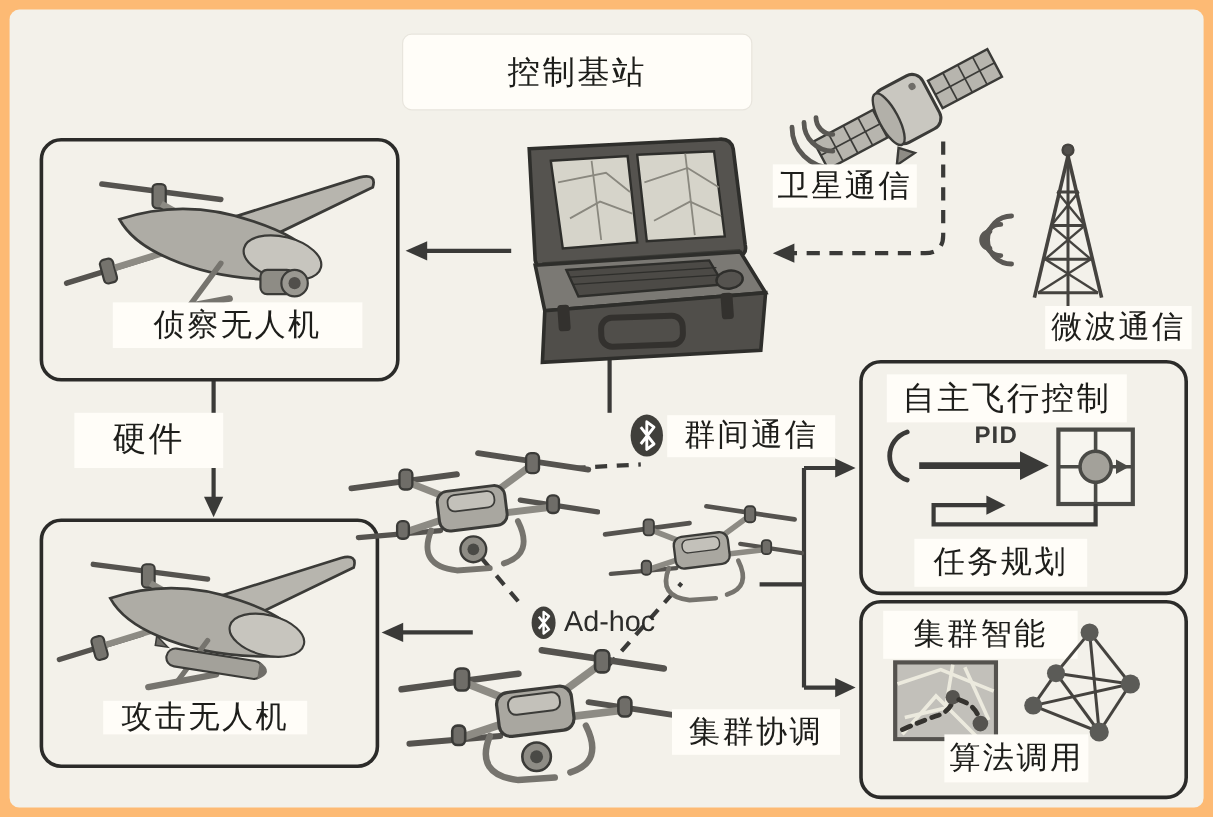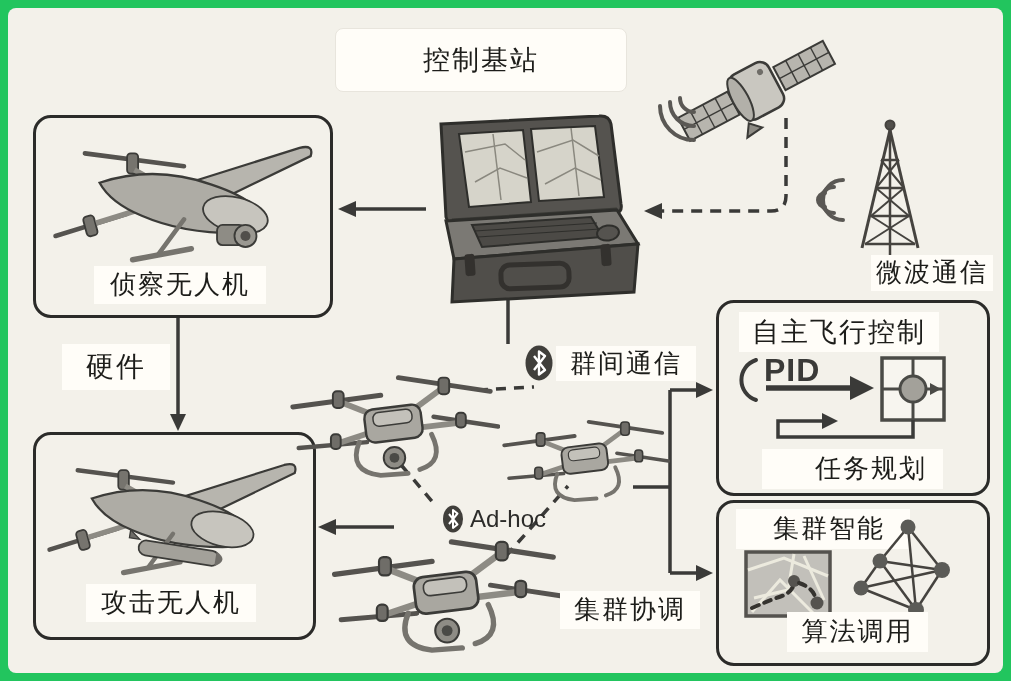--- a/index.html
+++ b/index.html
@@ -1,17 +1,17 @@
 <!DOCTYPE html>
 <html><head>
 <meta charset="utf-8">
 <style>
   html,body{margin:0;padding:0;background:#ffffff;}
   .canvas{
-    position:relative;width:1011px;height:681px;background:#22c55e;
+    position:relative;width:1011px;height:681px;background:#fdba74;
     font-family:"Liberation Serif",serif;overflow:hidden;
   }
   .paper{
     position:absolute;left:8px;top:8px;width:995px;height:665px;
     background:#f3f1ea;border-radius:8px;
   }
   .abs{position:absolute;}
   .box{
     position:absolute;border:3px solid #2b2b29;border-radius:18px;background:transparent;
   }
@@ -20,21 +20,21 @@
     display:flex;align-items:center;justify-content:center;
     font-size:26px;letter-spacing:2px;line-height:1;
   }
   .chip.big{font-size:27px;}
   .plain{
     position:absolute;color:#2c2c2a;display:flex;align-items:center;
     font-family:Liberation Sans, sans-serif;font-size:24px;
   }
   .pid-text{
     position:absolute;color:#3a3a38;font-family:"Liberation Sans",sans-serif;
-    font-weight:bold;font-size:32px;letter-spacing:1px;
+    font-weight:bold;font-size:20px;letter-spacing:1px;margin-left:48px;
   }
   svg{display:block;}
 </style>
 </head>
 <body>
 
 <div class="canvas">
   <div class="paper"></div>
 
   <svg width="0" height="0" style="position:absolute" aria-hidden="true">
@@ -126,20 +126,21 @@
       <circle cx="96" cy="48" r="3" fill="#6f6d68"></circle>
     </g>
   </svg>
   <svg class="abs" style="left:648px;top:88px" width="70" height="70" viewBox="0 0 70 70">
     <g stroke="#5a5854" stroke-width="4" stroke-linecap="round" fill="none">
       <path d="M32,10 A14,14 0 0 0 46,24"></path>
       <path d="M22,14 A24,24 0 0 0 46,38"></path>
       <path d="M12,18 A34,34 0 0 0 46,52"></path>
     </g>
   </svg>
+  <div class="chip" style="left:644px;top:137px;width:120px;height:36px;">卫星通信</div>
 
   <svg class="abs" style="left:848px;top:116px" width="84" height="142" viewBox="0 0 84 142">
     <g stroke="#45433f" fill="none">
       <circle cx="42" cy="9" r="4.5" fill="#514f4b" stroke-width="2"></circle>
       <line x1="42" y1="14" x2="14" y2="132" stroke-width="3"></line>
       <line x1="42" y1="14" x2="70" y2="132" stroke-width="3"></line>
       <line x1="42" y1="14" x2="42" y2="140" stroke-width="2.5"></line>
       <line x1="33" y1="44" x2="51" y2="44" stroke-width="2.5"></line>
       <line x1="28" y1="72" x2="56" y2="72" stroke-width="2.5"></line>
       <line x1="23" y1="100" x2="61" y2="100" stroke-width="2.5"></line>
@@ -186,53 +187,53 @@
     <rect x="60" y="142" width="10" height="22" rx="3" transform="rotate(-4 65 153)" fill="#33312e"></rect>
     <rect x="196" y="132" width="10" height="22" rx="3" transform="rotate(-4 201 143)" fill="#33312e"></rect>
   </svg>
 
   <svg class="abs" style="left:46px;top:124px" width="276" height="156" viewBox="0 0 300 170">
     <use href="#fw"></use>
     <rect x="186" y="110" width="30" height="22" rx="6" fill="#8e8c85" stroke="#3b3b38" stroke-width="2"></rect>
     <circle cx="217" cy="122" r="12" fill="#9a9891" stroke="#3b3b38" stroke-width="2"></circle>
     <circle cx="217" cy="122" r="5.5" fill="#514f4b"></circle>
   </svg>
-  <div class="chip" style="left:94px;top:266px;width:172px;height:38px;">侦察无人机</div>
-
-  <div class="chip" style="left:62px;top:344px;width:108px;height:46px;font-size:28px;">硬件</div>
+  <div class="chip" style="left:94px;top:252px;width:208px;height:38px;">侦察无人机</div>
+
+  <div class="chip" style="left:62px;top:344px;width:124px;height:46px;font-size:28px;">硬件</div>
 
   <svg class="abs" style="left:40px;top:442px" width="266" height="150" viewBox="0 0 300 170">
     <use href="#fw"></use>
     <g transform="rotate(9 160 130)">
       <path d="M110,118 l-12,-9 v9 z" fill="#6f6d68" stroke="#3b3b38" stroke-width="1.5"></path>
       <rect x="110" y="118" width="92" height="17" rx="8.5" fill="#a3a19a" stroke="#3b3b38" stroke-width="2"></rect>
       <path d="M198,118 Q214,126 198,135 Z" fill="#6f6d68"></path>
     </g>
   </svg>
-  <div class="chip" style="left:86px;top:584px;width:170px;height:38px;">攻击无人机</div>
+  <div class="chip" style="left:86px;top:584px;width:170px;height:28px;">攻击无人机</div>
 
   <svg class="abs" style="left:285px;top:358px" width="215" height="137" viewBox="0 0 220 140">
     <use href="#quad"></use>
     <circle cx="112" cy="102" r="11" fill="#8e8c85" stroke="#3b3b38" stroke-width="2"></circle>
     <circle cx="112" cy="102" r="5" fill="#4a4a46"></circle>
   </svg>
   <svg class="abs" style="left:498px;top:406px" width="172" height="110" viewBox="0 0 220 140">
     <use href="#quad"></use>
   </svg>
   <svg class="abs" style="left:326px;top:520px" width="238" height="152" viewBox="0 0 220 140">
     <use href="#quad"></use>
     <circle cx="112" cy="102" r="11" fill="#8e8c85" stroke="#3b3b38" stroke-width="2"></circle>
     <circle cx="112" cy="102" r="5" fill="#4a4a46"></circle>
   </svg>
 
   <svg class="abs" style="left:522px;top:343px" width="34" height="40" viewBox="0 0 34 40">
     <ellipse cx="17" cy="20" rx="13.5" ry="17.5" fill="#403f3b"></ellipse>
     <path d="M12,13 L23,27 L17,31.5 L17,8.5 L23,13 L12,27" fill="none" stroke="#ffffff" stroke-width="2.4" stroke-linejoin="round"></path>
   </svg>
-  <div class="chip" style="left:556px;top:346px;width:140px;height:35px;">群间通信</div>
+  <div class="chip" style="left:556px;top:346px;width:140px;height:35px;font-family:Liberation Mono, monospace;">群间通信</div>
 
   <svg class="abs" style="left:440px;top:503px" width="26" height="32" viewBox="0 0 26 32">
     <ellipse cx="13" cy="16" rx="10" ry="13.5" fill="#403f3b"></ellipse>
     <path d="M9,11 L17.5,21.5 L13,25 L13,7 L17.5,10.5 L9,21" fill="none" stroke="#ffffff" stroke-width="2" stroke-linejoin="round"></path>
   </svg>
   <div class="plain" style="left:470px;top:504px;height:30px;">Ad-hoc</div>
 
   <div class="chip" style="left:560px;top:591px;width:140px;height:38px;">集群协调</div>
 
   <div class="chip" style="left:739px;top:312px;width:200px;height:40px;font-size:27px;">自主飞行控制</div>
@@ -242,23 +243,23 @@
     <line x1="50" y1="88" x2="136" y2="88" stroke="#3a3a38" stroke-width="5.5"></line>
     <polygon points="158,88 134,76 134,100" fill="#3a3a38"></polygon>
     <rect x="166" y="58" width="62" height="62" fill="#f7f5ef" stroke="#4a4a46" stroke-width="3.5"></rect>
     <line x1="197" y1="58" x2="197" y2="120" stroke="#4a4a46" stroke-width="3"></line>
     <line x1="166" y1="89" x2="228" y2="89" stroke="#4a4a46" stroke-width="3"></line>
     <circle cx="197" cy="89" r="13" fill="#a3a19a" stroke="#4a4a46" stroke-width="3"></circle>
     <polygon points="225,89 214,83 214,95" fill="#4a4a46"></polygon>
     <path d="M197,120 L197,137 L62,137 L62,121 L110,121" stroke="#3a3a38" stroke-width="3.5"></path>
     <polygon points="122,121 106,113 106,129" fill="#3a3a38"></polygon>
   </svg>
-  <div class="chip" style="left:762px;top:449px;width:144px;height:40px;padding-left:37px;">任务规划</div>
-
-  <div class="chip" style="left:736px;top:509px;width:162px;height:40px;padding-left:12px;">集群智能</div>
+  <div class="chip" style="left:762px;top:449px;width:144px;height:40px;">任务规划</div>
+
+  <div class="chip" style="left:736px;top:509px;width:162px;height:40px;">集群智能</div>
   <svg class="abs" style="left:744px;top:550px" width="88" height="68" viewBox="0 0 88 68">
     <rect x="2" y="2" width="84" height="64" fill="#c2c0ba" stroke="#54524e" stroke-width="3.5"></rect>
     <g stroke="#eceade" stroke-width="3" fill="none">
       <path d="M4,20 L40,8 L84,26"></path>
       <path d="M8,62 L36,30 L70,64"></path>
       <path d="M50,4 L44,40 L10,48"></path>
       <path d="M60,6 L80,50"></path>
     </g>
     <path d="M8,58 Q26,50 38,46 Q48,42 50,34" stroke="#35332f" stroke-width="4" stroke-dasharray="7 6" fill="none" stroke-linecap="round"></path>
     <circle cx="50" cy="31" r="6" fill="#55534f"></circle>
@@ -278,14 +279,14 @@
       <line x1="97" y1="58" x2="71" y2="98"></line>
     </g>
     <g fill="#5b5b57">
       <circle cx="63" cy="15" r="7.5"></circle>
         <circle cx="35" cy="49" r="7.5"></circle>
         <circle cx="16" cy="76" r="7.5"></circle>
       <circle cx="97" cy="58" r="8"></circle>
         <circle cx="71" cy="98" r="8"></circle>
     </g>
   </svg>
-  <div class="chip" style="left:787px;top:612px;width:141px;height:40px;">算法调用</div>
+  <div class="chip" style="left:787px;top:612px;width:120px;height:40px;">算法调用</div>
 </div>
 
 </body></html>

